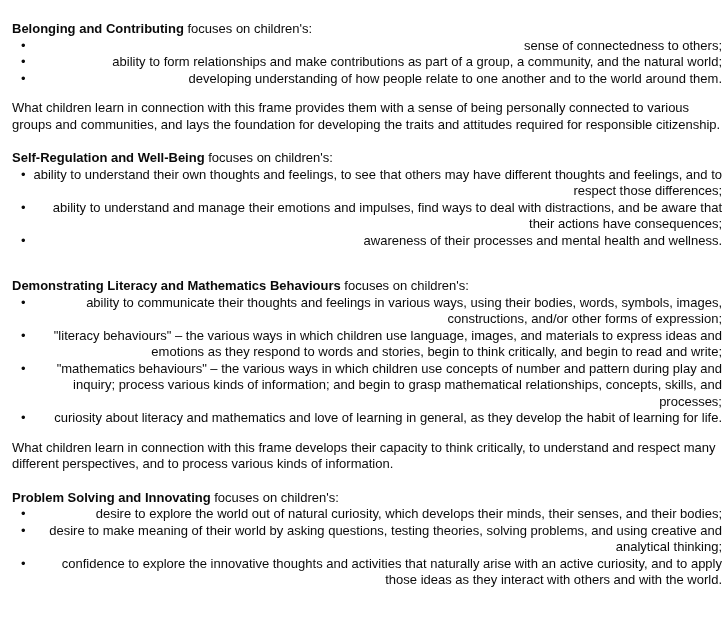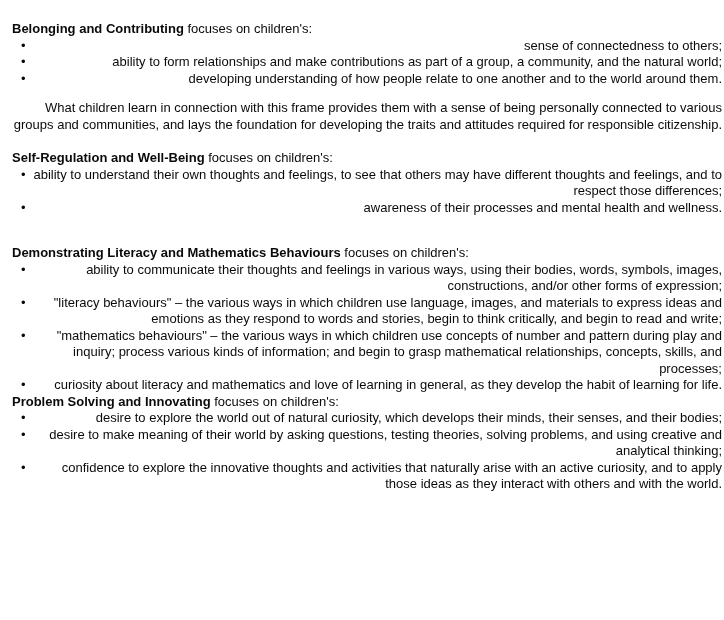--- a/index.html
+++ b/index.html
@@ -41,21 +41,20 @@
     text-align: right;
   }
   ul.bullets li::before {
     content: "\2022";
     position: absolute;
     left: 0;
     top: 0;
   }
   p.para {
     margin: 13px 0 17px 0;
-    text-align: right;
   }
   section.gap-large { margin-top: 29px; }
   section.gap-medium { margin-top: 0; }
 </style>
 </head>
 <body>
 
 <main>
 
   <section>
@@ -65,32 +64,34 @@
       <li>ability to form relationships and make contributions as part of a group, a community, and the natural world;</li>
       <li>developing understanding of how people relate to one another and to the world around them.</li>
     </ul>
     <p class="para">What children learn in connection with this frame provides them with a sense of being personally connected to various groups and communities, and lays the foundation for developing the traits and attitudes required for responsible citizenship.</p>
   </section>
 
   <section>
     <p class="heading"><strong>Self-Regulation and Well-Being</strong><span> focuses on children's:</span></p>
     <ul class="bullets">
       <li>ability to understand their own thoughts and feelings, to see that others may have different thoughts and feelings, and to respect those differences;</li>
+      <li>ability to understand and manage their emotions and impulses, find ways to deal with distractions, and be aware that their actions have consequences;</li>
       <li>awareness of their processes and mental health and wellness.</li>
     </ul>
   </section>
 
   <section class="gap-large">
     <p class="heading"><strong>Demonstrating Literacy and Mathematics Behaviours</strong><span> focuses on children's:</span></p>
     <ul class="bullets">
       <li>ability to communicate their thoughts and feelings in various ways, using their bodies, words, symbols, images, constructions, and/or other forms of expression;</li>
       <li>"literacy behaviours" – the various ways in which children use language, images, and materials to express ideas and emotions as they respond to words and stories, begin to think critically, and begin to read and write;</li>
       <li>"mathematics behaviours" – the various ways in which children use concepts of number and pattern during play and inquiry; process various kinds of information; and begin to grasp mathematical relationships, concepts, skills, and processes;</li>
       <li>curiosity about literacy and mathematics and love of learning in general, as they develop the habit of learning for life.</li>
     </ul>
+    <p class="para">What children learn in connection with this frame develops their capacity to think critically, to understand and respect many different perspectives, and to process various kinds of information.</p>
   </section>
 
   <section class="gap-medium">
     <p class="heading"><strong>Problem Solving and Innovating</strong><span> focuses on children's:</span></p>
     <ul class="bullets">
       <li>desire to explore the world out of natural curiosity, which develops their minds, their senses, and their bodies;</li>
       <li>desire to make meaning of their world by asking questions, testing theories, solving problems, and using creative and analytical thinking;</li>
       <li>confidence to explore the innovative thoughts and activities that naturally arise with an active curiosity, and to apply those ideas as they interact with others and with the world.</li>
     </ul>
   </section>

